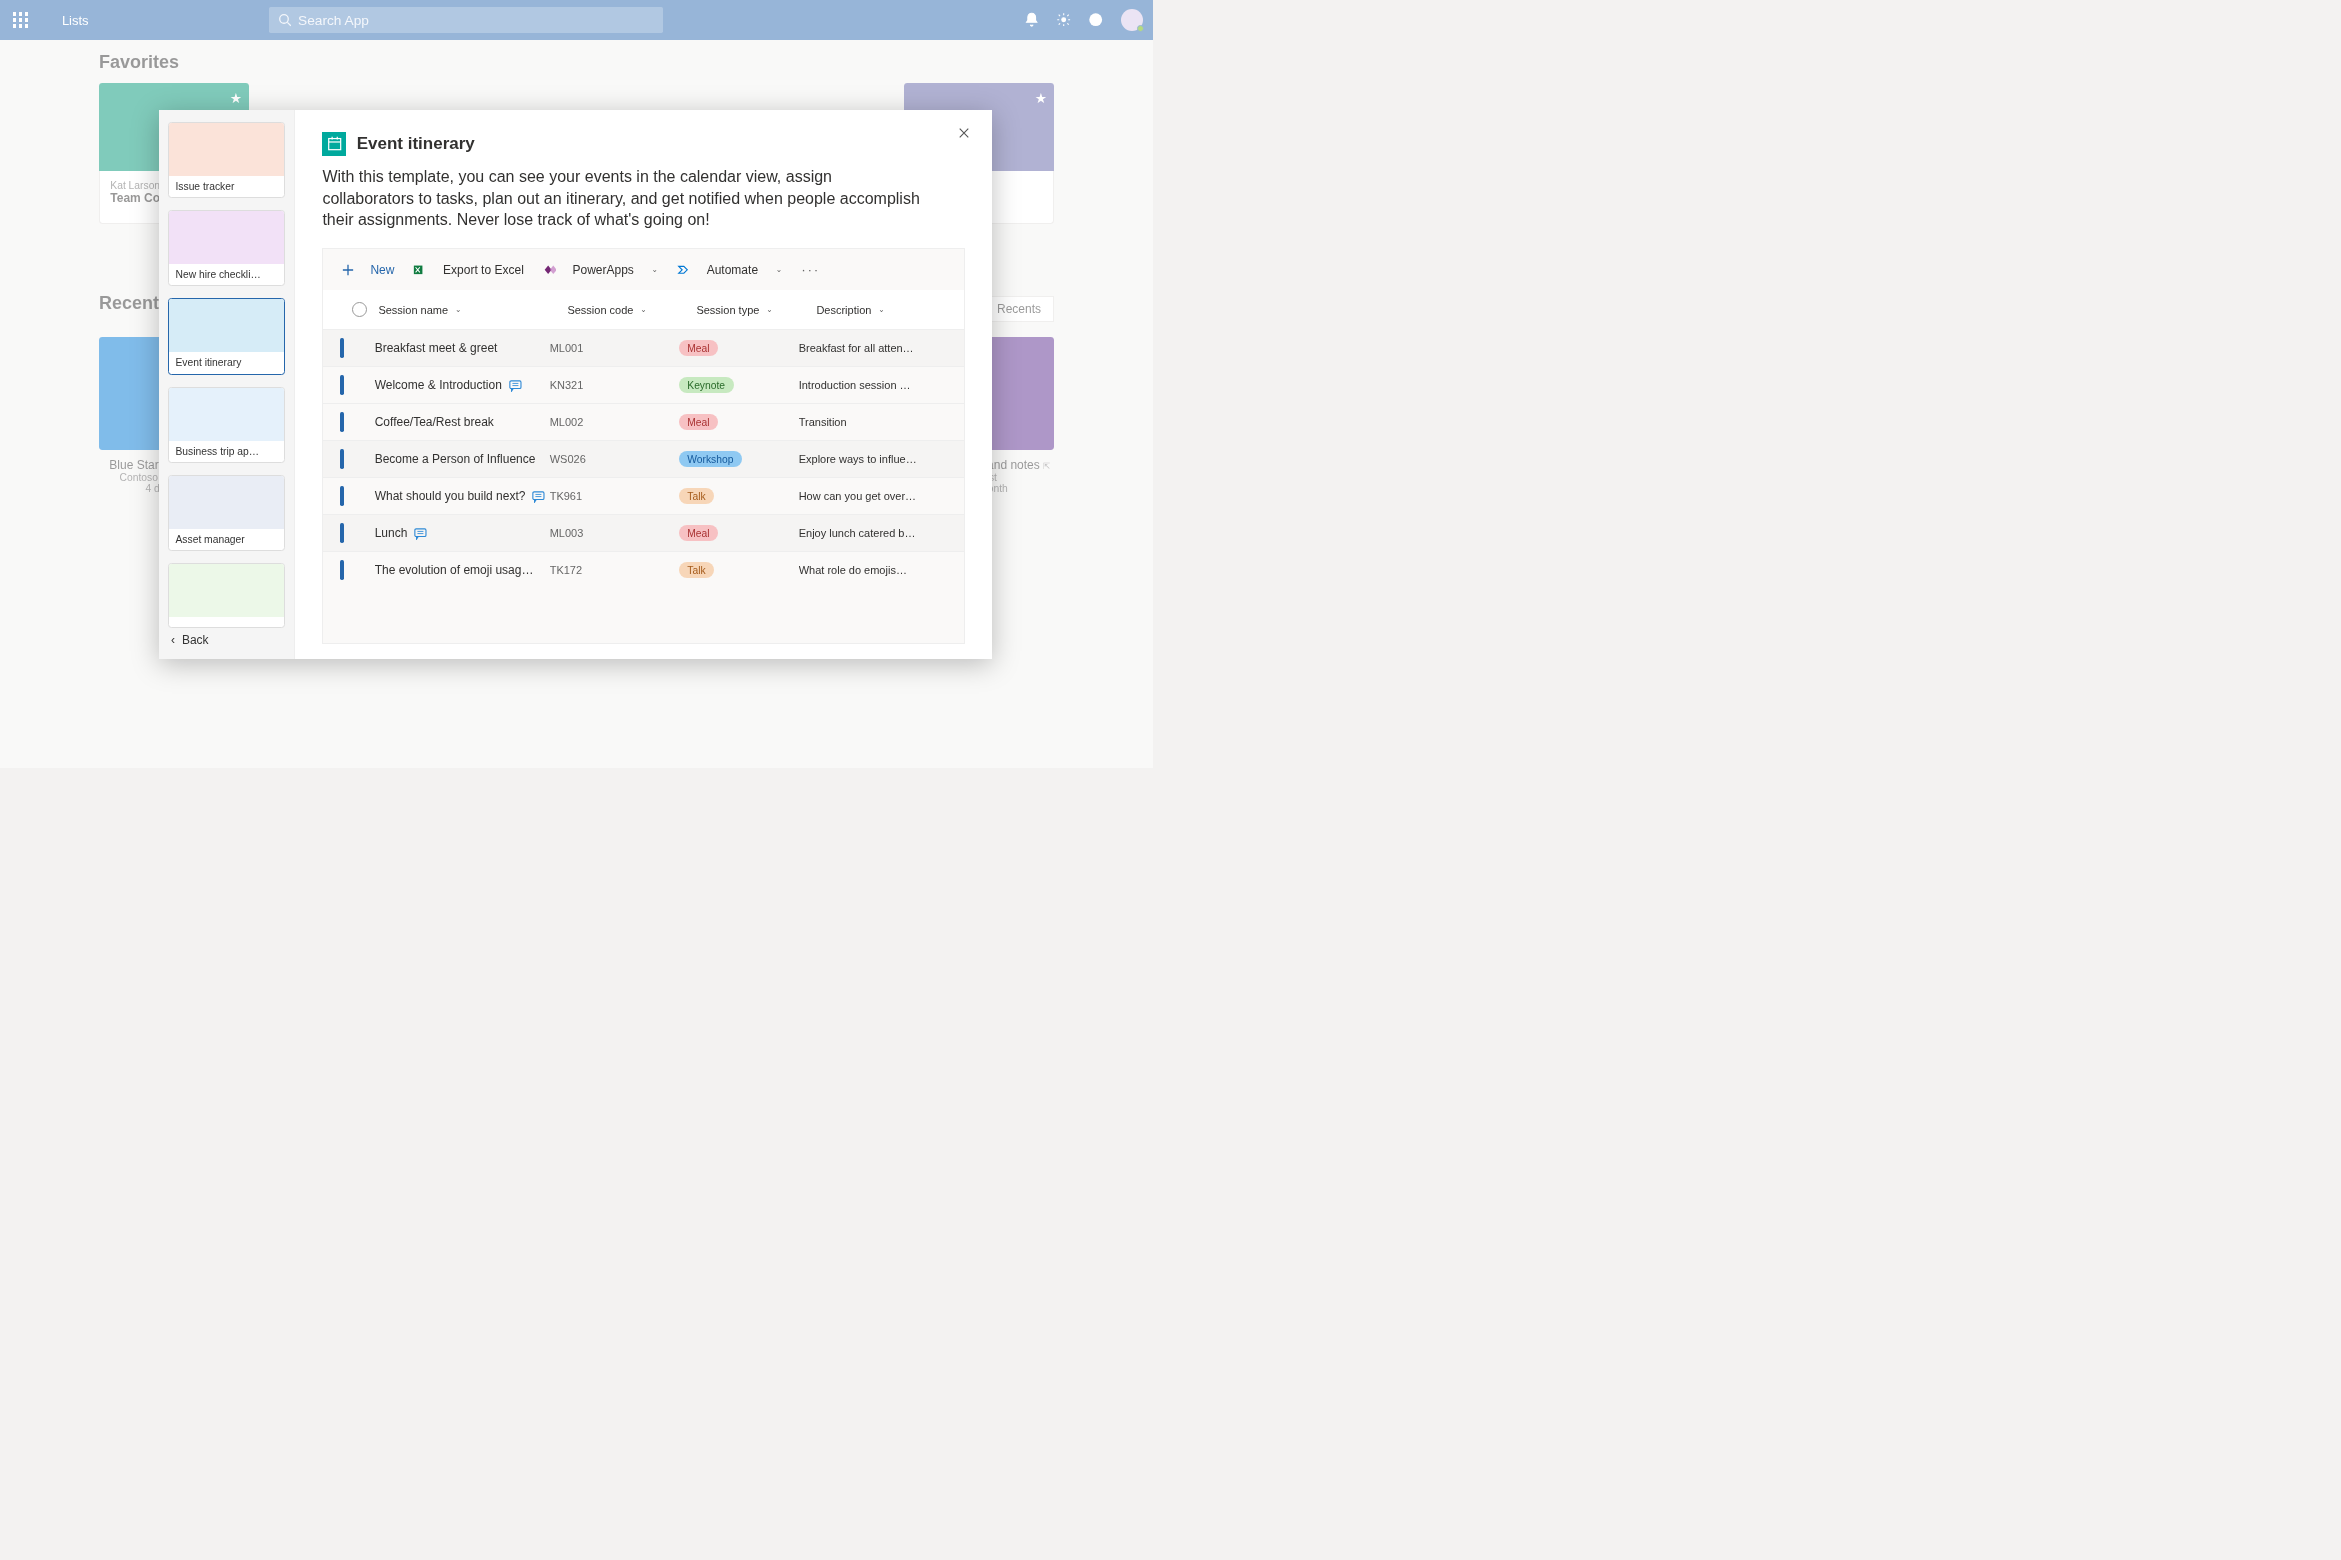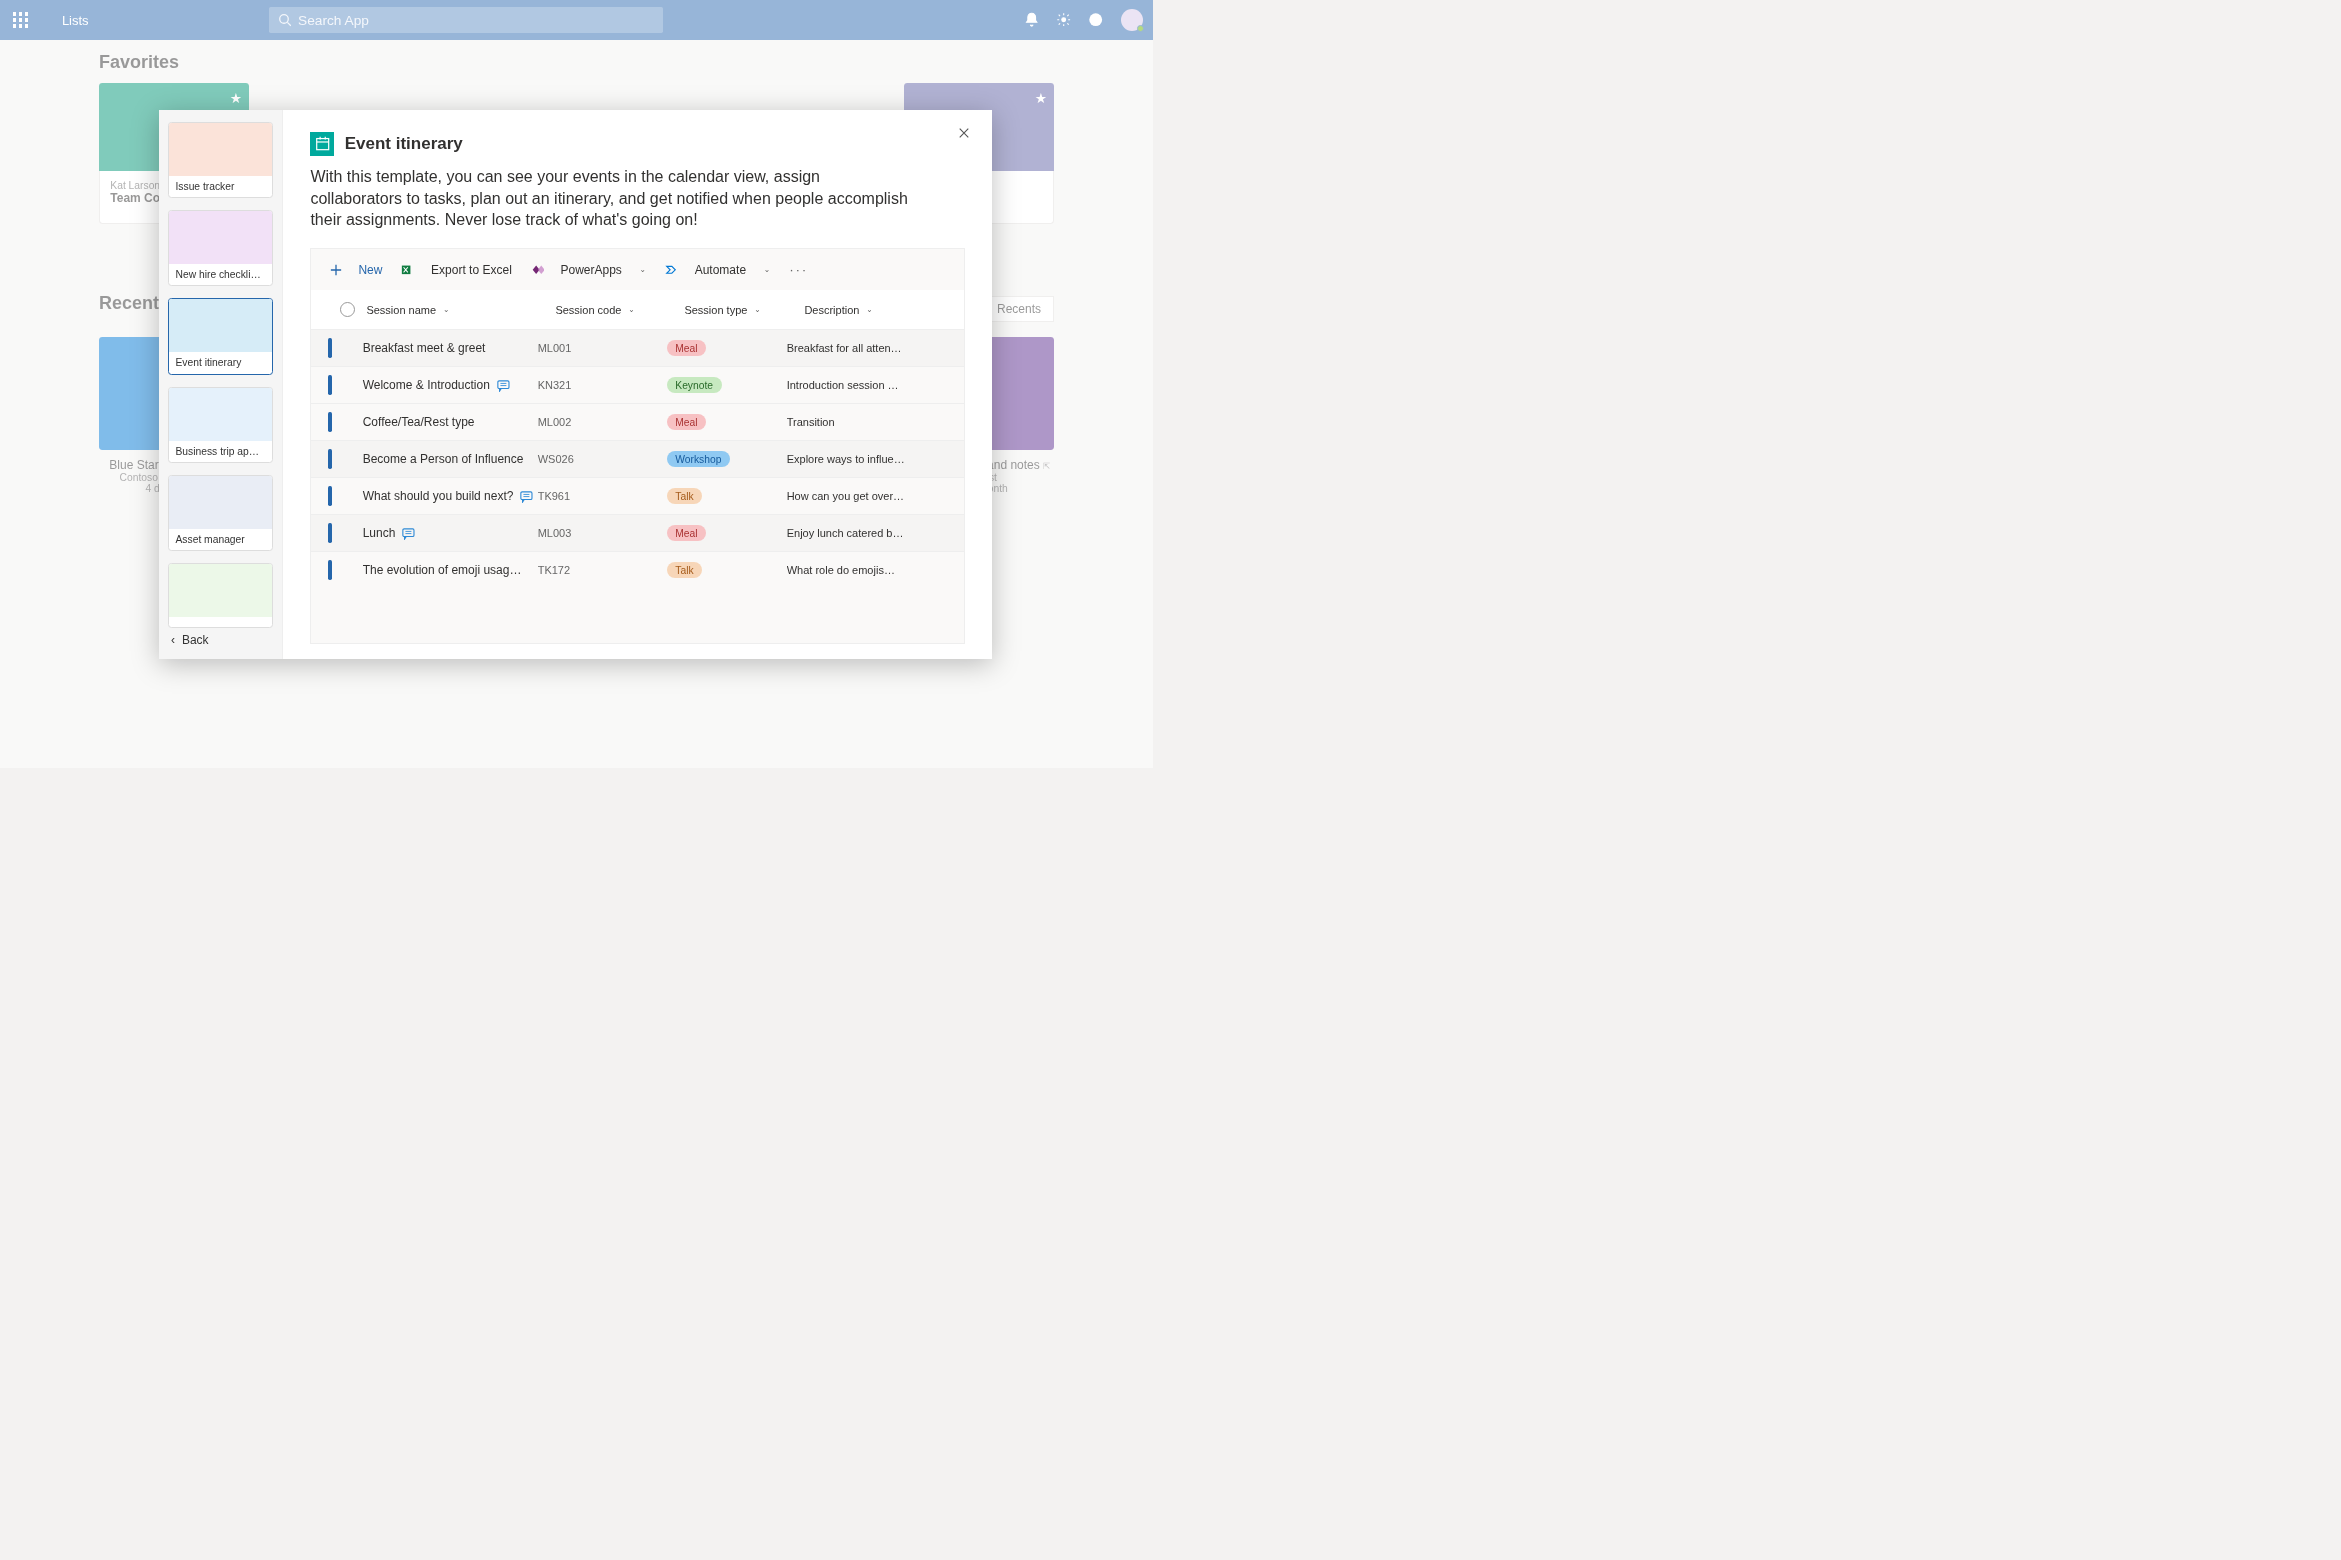--- a/index.html
+++ b/index.html
@@ -39,21 +39,21 @@
   .recent-tile { height:113px; border-radius:3.4px; display:flex; align-items:center; justify-content:center; }
   .recent-name { font-size:12px; color:#333; text-align:center; margin-top:8.6px; }
   .recent-sub, .recent-when { font-size:10.3px; color:#666; text-align:center; }
 
   
   .overlay { position:absolute; inset:0; background:rgba(255,255,255,.5); }
 
   
   .dialog { position:absolute; left:159px; top:110px; width:833px; height:549px; background:#fff; box-shadow:0 5.1px 26px rgba(0,0,0,.25); display:flex; }
 
-  .template-strip { width:124px; background:#f5f5f5; padding:12px 8.6px; overflow-y:auto; border-right:0.9px solid #eee; position:relative; }
+  .template-strip { width:136px; background:#f5f5f5; padding:12px 8.6px; overflow-y:auto; border-right:0.9px solid #eee; position:relative; }
   .template-strip::-webkit-scrollbar { width:5.1px; }
   .tmpl-card { background:#fff; border:0.9px solid #ddd; border-radius:3.4px; margin-bottom:12px; cursor:pointer; overflow:hidden; }
   .tmpl-card.sel { border:1.7px solid #2566ab; }
   .tmpl-thumb { height:53px; display:flex; align-items:center; justify-content:center; }
   .tmpl-label { font-size:10.3px; padding:5.1px 6.9px; color:#333; white-space:nowrap; overflow:hidden; text-overflow:ellipsis; }
   .back-btn { position:absolute; bottom:12px; left:12px; font-size:12px; color:#333; cursor:pointer; display:flex; align-items:center; gap:6.9px; }
 
   .dialog-main { flex:1; padding:22px 27.4px 15.4px; position:relative; display:flex; flex-direction:column; }
   .dialog-close { position:absolute; top:17px; right:22px; cursor:pointer; color:#555; font-size:12px; }
   .dlg-header { display:flex; align-items:center; gap:10.3px; margin-bottom:10.3px; }
@@ -342,21 +342,21 @@
               </svg>
             </div>
     <div class="cell-code">KN321</div>
     <div class="cell-type"><span class="pill" style="background:#c7e9c0;color:#2a6b2a">Keynote</span></div>
     <div class="cell-desc">Introduction session …</div>
           </div>
           <div class="row">
             <div class="row-bar"></div>
     <div style="width:20.6px"></div>
     <div class="cell-name">
-              <span>Coffee/Tea/Rest type</span>
+              <span>Coffee/Tea/Rest break</span>
             </div>
     <div class="cell-code">ML002</div>
     <div class="cell-type"><span class="pill" style="background:#f7c1c3;color:#a33">Meal</span></div>
     <div class="cell-desc">Transition</div>
           </div>
           <div class="row alt">
             <div class="row-bar"></div>
     <div style="width:20.6px"></div>
     <div class="cell-name">
               <span>Become a Person of Influence</span>

